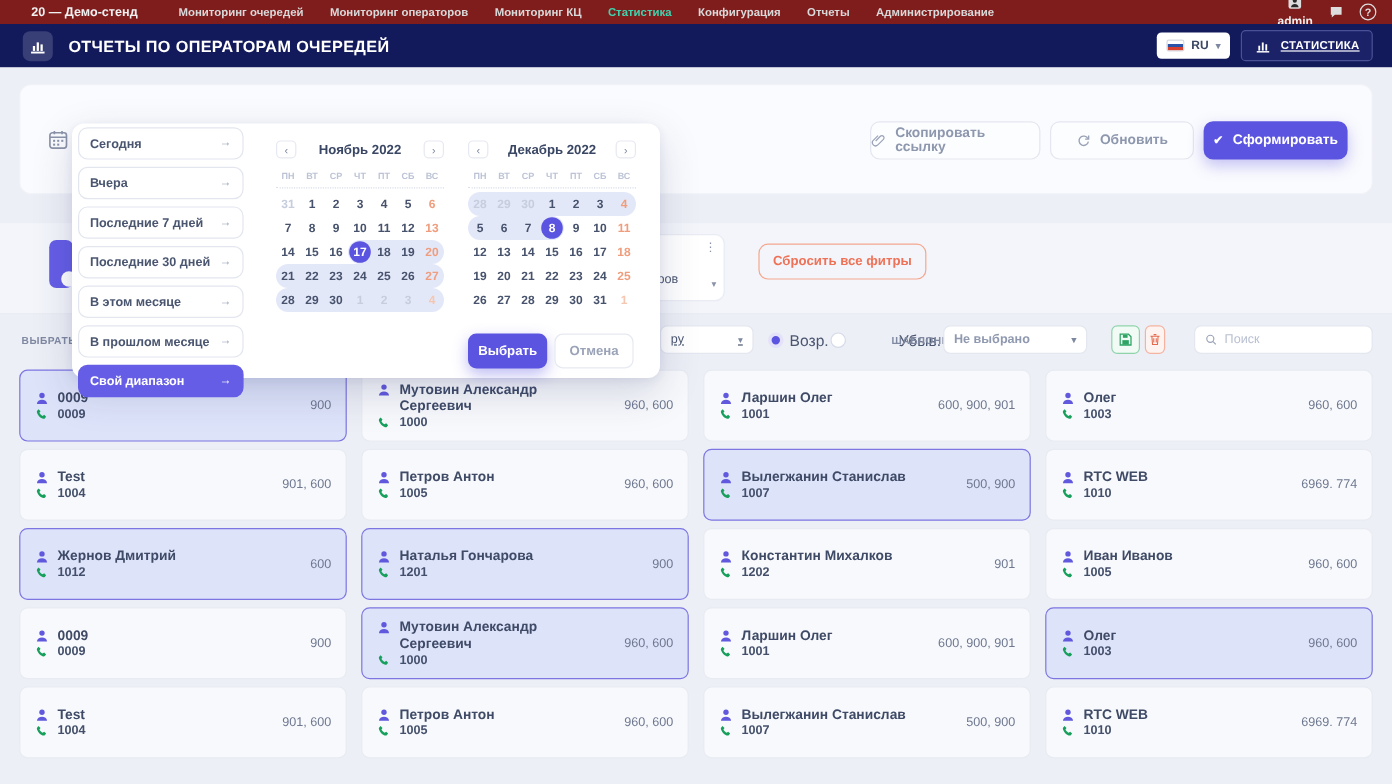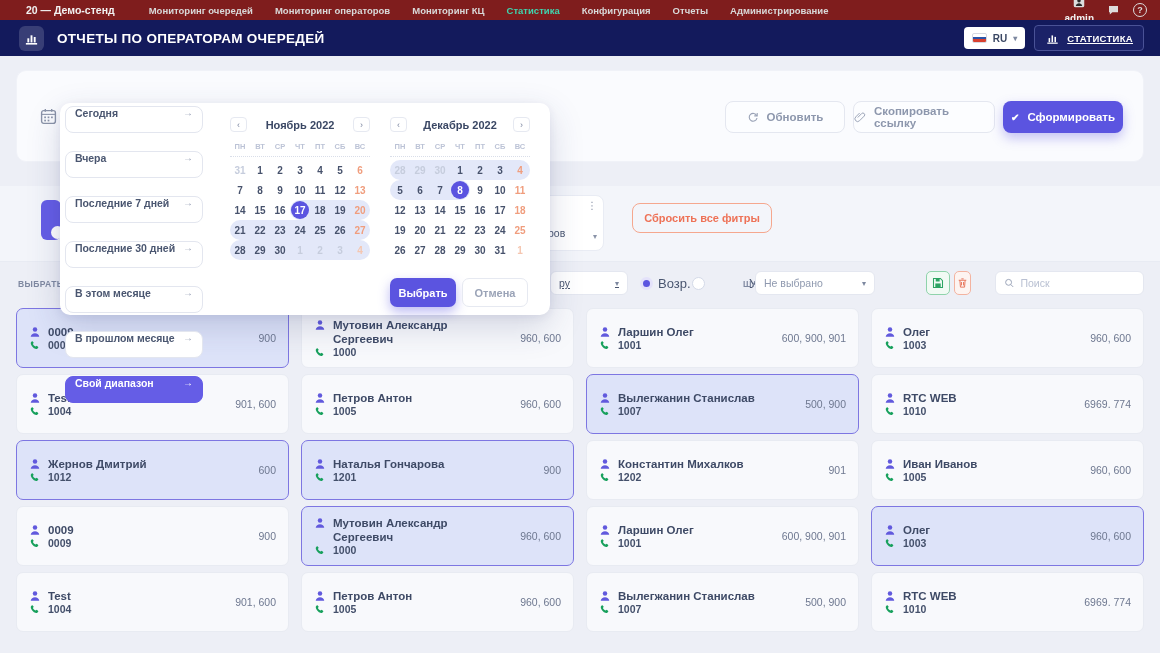--- a/index.html
+++ b/index.html
@@ -44,21 +44,21 @@
   .pfilter .ptext{position:absolute;left:7px;bottom:11px;font-size:10.5px;color:#4a5670;}
   .pfilter .pcaret{position:absolute;right:6px;bottom:9px;color:#8a93a8;font-size:8px;}
   .reset{position:absolute;left:632px;top:17px;width:140px;height:30px;background:transparent;border:1px solid #f5a78e;border-radius:8px;color:#ee7257;font-size:11px;font-weight:bold;cursor:pointer;}
 
   
   .lbl{position:absolute;font-size:8.5px;font-weight:bold;color:#7f89a1;letter-spacing:.4px;}
   .lbl-select{left:18px;top:279px;}
   .lbl-templates{left:743px;top:279px;}
   .dd{position:absolute;top:271px;height:24px;background:#fff;border:1px solid #e4e7f0;border-radius:6px;display:flex;align-items:center;justify-content:space-between;font-size:10.5px;color:#4a5670;cursor:pointer;}
   .dd-sort{left:550px;width:78px;padding:0 8px;text-decoration:underline;}
-  .dd-templates{left:755px;width:120px;padding:0 8px;color:#8f99af;}
+  .dd-templates{left:786px;width:120px;padding:0 8px;color:#8f99af;font-weight:bold;}
   .radio{position:absolute;top:276px;display:flex;align-items:center;gap:5px;font-size:13px;color:#4a5670;cursor:pointer;}
   .radio-asc{left:640px;}
   .radio-desc{left:692px;gap:44px;}
   .rdot{width:13px;height:13px;border-radius:50%;background:#fff;border:1px solid #d4dae8;}
   .radio.checked .rdot{background:#5b54e0;border:3px solid #e4e2fa;}
   .iconbtn{position:absolute;top:271px;height:24px;border-radius:5px;display:flex;align-items:center;justify-content:center;cursor:pointer;}
   .save-btn{left:926px;width:24px;border:1px solid #8fd3ab;background:#f1faf4;}
   .trash-btn{left:954px;width:17px;border:1px solid #f3b3a0;background:#fdf4f1;}
   .search{position:absolute;left:995px;top:271px;width:149px;height:24px;background:#fff;border:1px solid #e4e7f0;border-radius:6px;display:flex;align-items:center;gap:6px;padding:0 8px;}
   .search input{border:none;outline:none;font-size:10.5px;color:#4a5670;width:100%;background:transparent;}
@@ -70,21 +70,21 @@
   .card.sel{background:#dde3f9;border:1px solid #7d76e2;}
   .card-name{display:flex;gap:7px;font-size:11.5px;font-weight:bold;color:#3e4a66;line-height:14px;}
   .card-name svg{flex:0 0 auto;margin-top:1px;}
   .card-name span{max-width:160px;}
   .card-ext{display:flex;gap:8px;align-items:center;font-size:10.5px;font-weight:bold;color:#44506b;margin-left:1px;}
   .card-val{position:absolute;right:12px;top:50%;transform:translateY(-50%);font-size:10.5px;color:#6e7890;}
 
   
   .popup{position:absolute;left:60px;top:103px;width:490px;height:212px;background:#fff;border-radius:10px;box-shadow:0 12px 34px rgba(45,55,110,.18),0 2px 8px rgba(45,55,110,.08);z-index:20;}
   .preset-list{position:absolute;left:5px;top:3px;width:138px;}
-  .preset{height:27px;border:1px solid #e3e6ef;border-radius:8px;background:#fff;display:flex;justify-content:space-between;padding:0 9px;font-size:10.5px;font-weight:bold;color:#4a5670;margin-bottom:18px;cursor:pointer;}
+  .preset{height:27px;border:1px solid #e3e6ef;border-radius:8px;background:#fff;display:flex;align-items:center;justify-content:space-between;padding:0 9px;font-size:10.5px;font-weight:bold;color:#4a5670;margin-bottom:6px;cursor:pointer;}
   .preset .arr{color:#98a1b6;font-size:10px;}
   .preset.active{background:#655de6;border-color:#655de6;color:#fff;}
   .preset.active .arr{color:#fff;}
   .cal{position:absolute;top:14px;width:140px;}
   .cal-1{left:170px;}
   .cal-2{left:330px;}
   .cal-head{display:flex;align-items:center;justify-content:space-between;}
   .cal-nav{width:17px;height:15px;border:1px solid #e6e9f1;border-radius:4px;background:#fff;color:#7c86a0;font-size:9px;display:flex;align-items:center;justify-content:center;cursor:pointer;}
   .cal-title{font-size:11px;font-weight:bold;color:#3a4764;}
   .wkrow{display:grid;grid-template-columns:repeat(7,20px);margin-top:10px;font-size:7.5px;font-weight:bold;color:#bcc3d6;text-align:center;padding-bottom:5px;border-bottom:1px dotted #d9dee9;}
@@ -163,32 +163,32 @@
         <path d="M1.5 6h13" stroke="#8a93a8" stroke-width="1"></path>
         <path d="M5 1v2.6M11 1v2.6" stroke="#8a93a8" stroke-width="1.3"></path>
         <rect x="4" y="8" width="1.6" height="1.6" fill="#8a93a8"></rect>
         <rect x="7.2" y="8" width="1.6" height="1.6" fill="#8a93a8"></rect>
         <rect x="10.4" y="8" width="1.6" height="1.6" fill="#8a93a8"></rect>
         <rect x="4" y="11" width="1.6" height="1.6" fill="#8a93a8"></rect>
         <rect x="7.2" y="11" width="1.6" height="1.6" fill="#8a93a8"></rect>
       </svg>
   </span>
   <div class="actions">
+    <div class="btn btn-ghost btn-copy">
+      <svg width="12" height="12" viewBox="0 0 16 16">
+          <path d="M5 8.7 10.2 3.4a2.4 2.4 0 0 1 3.4 3.4L7.4 13a3.6 3.6 0 0 1-5.1-5.1L7.6 2.6" fill="none" stroke="#99a2b6" stroke-width="1.3"></path>
+        </svg>
+      <span>Скопировать ссылку</span>
+    </div>
     <div class="btn btn-ghost btn-refresh">
       <svg width="12" height="12" viewBox="0 0 16 16">
           <path d="M12.9 6.2A5.2 5.2 0 1 0 13.3 9.3" fill="none" stroke="#99a2b6" stroke-width="1.5"></path>
           <path d="M13.6 2.6v3.9H9.7" fill="none" stroke="#99a2b6" stroke-width="1.5"></path>
         </svg>
       <span>Обновить</span>
-    </div>
-    <div class="btn btn-ghost btn-copy">
-      <svg width="12" height="12" viewBox="0 0 16 16">
-          <path d="M5 8.7 10.2 3.4a2.4 2.4 0 0 1 3.4 3.4L7.4 13a3.6 3.6 0 0 1-5.1-5.1L7.6 2.6" fill="none" stroke="#99a2b6" stroke-width="1.3"></path>
-        </svg>
-      <span>Скопировать ссылку</span>
     </div>
     <div class="btn btn-primary">
       <span style="font-size:10px">✔</span>
       <span>Сформировать</span>
     </div>
   </div>
 </div>
 
 <div class="panel2">
   <div class="toggle"></div>

